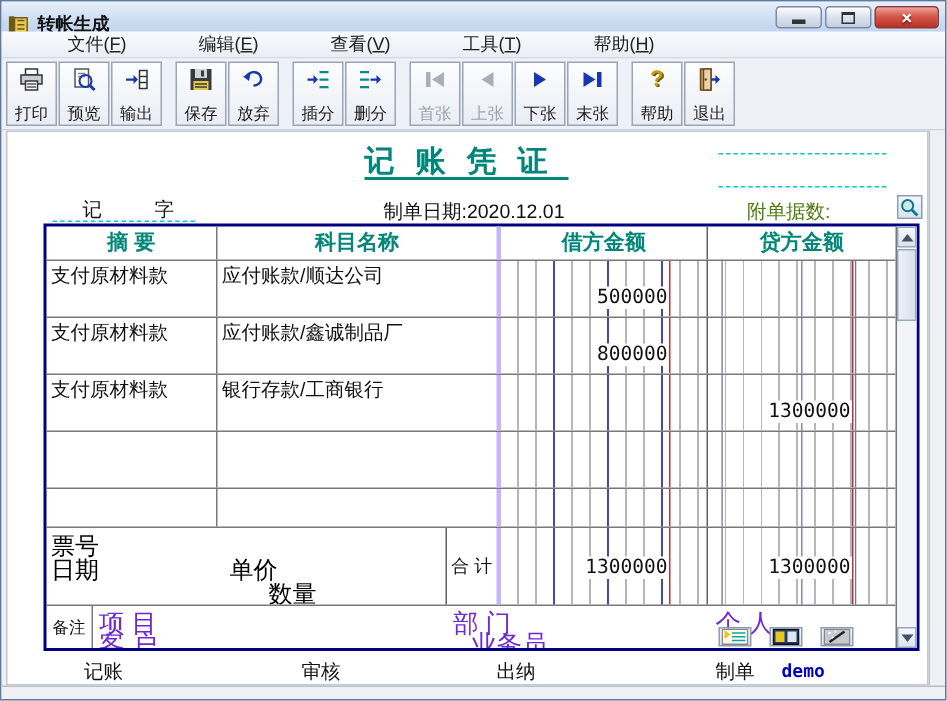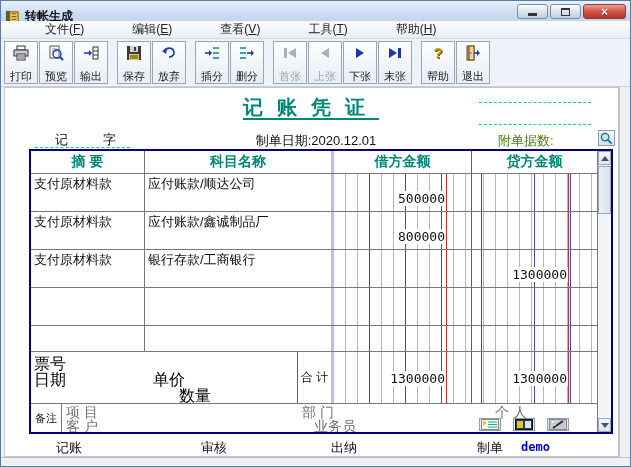--- a/index.html
+++ b/index.html
@@ -75,21 +75,21 @@
   .c-cre.ruled::after{right:28px;}
   .amt{position:absolute;bottom:5px;font-family:"DejaVu Sans Mono","Liberation Mono",monospace;font-size:13px;color:#111;background:#fff;padding:0 1px;}
   .c-deb .amt{right:25px;} .c-cre .amt{right:29px;}
   .rf .amt{bottom:17px;}
   
   .f-big{width:266px;position:relative;font-size:16px;color:#000000;}
   .f-lab{position:absolute;}
   .f-total{width:34px;border-left:1px solid #606060;display:flex;align-items:center;justify-content:center;
     font-size:12px;color:#111;white-space:nowrap;}
   .rem-label{width:30px;display:flex;align-items:center;justify-content:center;font-size:11px;color:#111;}
-  .rem-body{flex:1;border-left:1px solid #787878;position:relative;font-size:14px;color:#737373;}
+  .rem-body{flex:1;border-left:1px solid #787878;position:relative;font-size:17px;color:#6d28d9;}
   .rem-item{position:absolute;white-space:nowrap;}
   .rem-icons{position:absolute;left:417px;top:14px;display:flex;gap:12px;}
   .rem-ic-btn{width:22px;height:13px;position:static;}
   
   .vscroll{width:14px;border-left:1px solid #787878;background:#f2f4f7;display:flex;flex-direction:column;}
   .sc-btn{height:14px;background:linear-gradient(#f6f8fb,#dde4ee);border:1px solid #9aa8bf;display:flex;align-items:center;justify-content:center;}
   .sc-thumb{height:48px;background:linear-gradient(90deg,#eef2f8,#d7dfec);border:1px solid #9aa8bf;margin-top:1px;}
   .sc-track{flex:1;}
   .tri-up{width:0;height:0;border-left:4px solid transparent;border-right:4px solid transparent;border-bottom:5px solid #44516b;}
   .tri-dn{width:0;height:0;border-left:4px solid transparent;border-right:4px solid transparent;border-top:5px solid #44516b;}
@@ -371,21 +371,21 @@
             </div>
         </div>
 
         <div class="t-row rrem">
           <div class="cell rem-label">备注</div>
           <div class="cell rem-body">
             <span class="rem-item" style="left:4px;top:0;">项  目</span>
             <span class="rem-item" style="left:4px;top:14px;">客  户</span>
             <span class="rem-item" style="left:240px;top:0;">部  门</span>
             <span class="rem-item" style="left:252px;top:14px;">业务员</span>
-            <span class="rem-item" style="left:433px;top:0;">个  人</span>
+            <span class="rem-item" style="left:415px;top:0;">个  人</span>
             <span class="rem-icons">
               <span class="mini-btn rem-ic-btn">
                   <svg width="18" height="11" viewBox="0 0 18 11">
                     <rect x="0.5" y="0.5" width="17" height="10" fill="#fffbe8" stroke="#888"></rect>
                     <path d="M2 1l4 3-4 3z" fill="#e8c820"></path>
                     <line x1="7" y1="3" x2="16" y2="3" stroke="#00aaaa"></line>
                     <line x1="7" y1="5.5" x2="16" y2="5.5" stroke="#00aaaa"></line>
                     <line x1="7" y1="8" x2="16" y2="8" stroke="#00aaaa"></line>
                   </svg>
                 </span>

